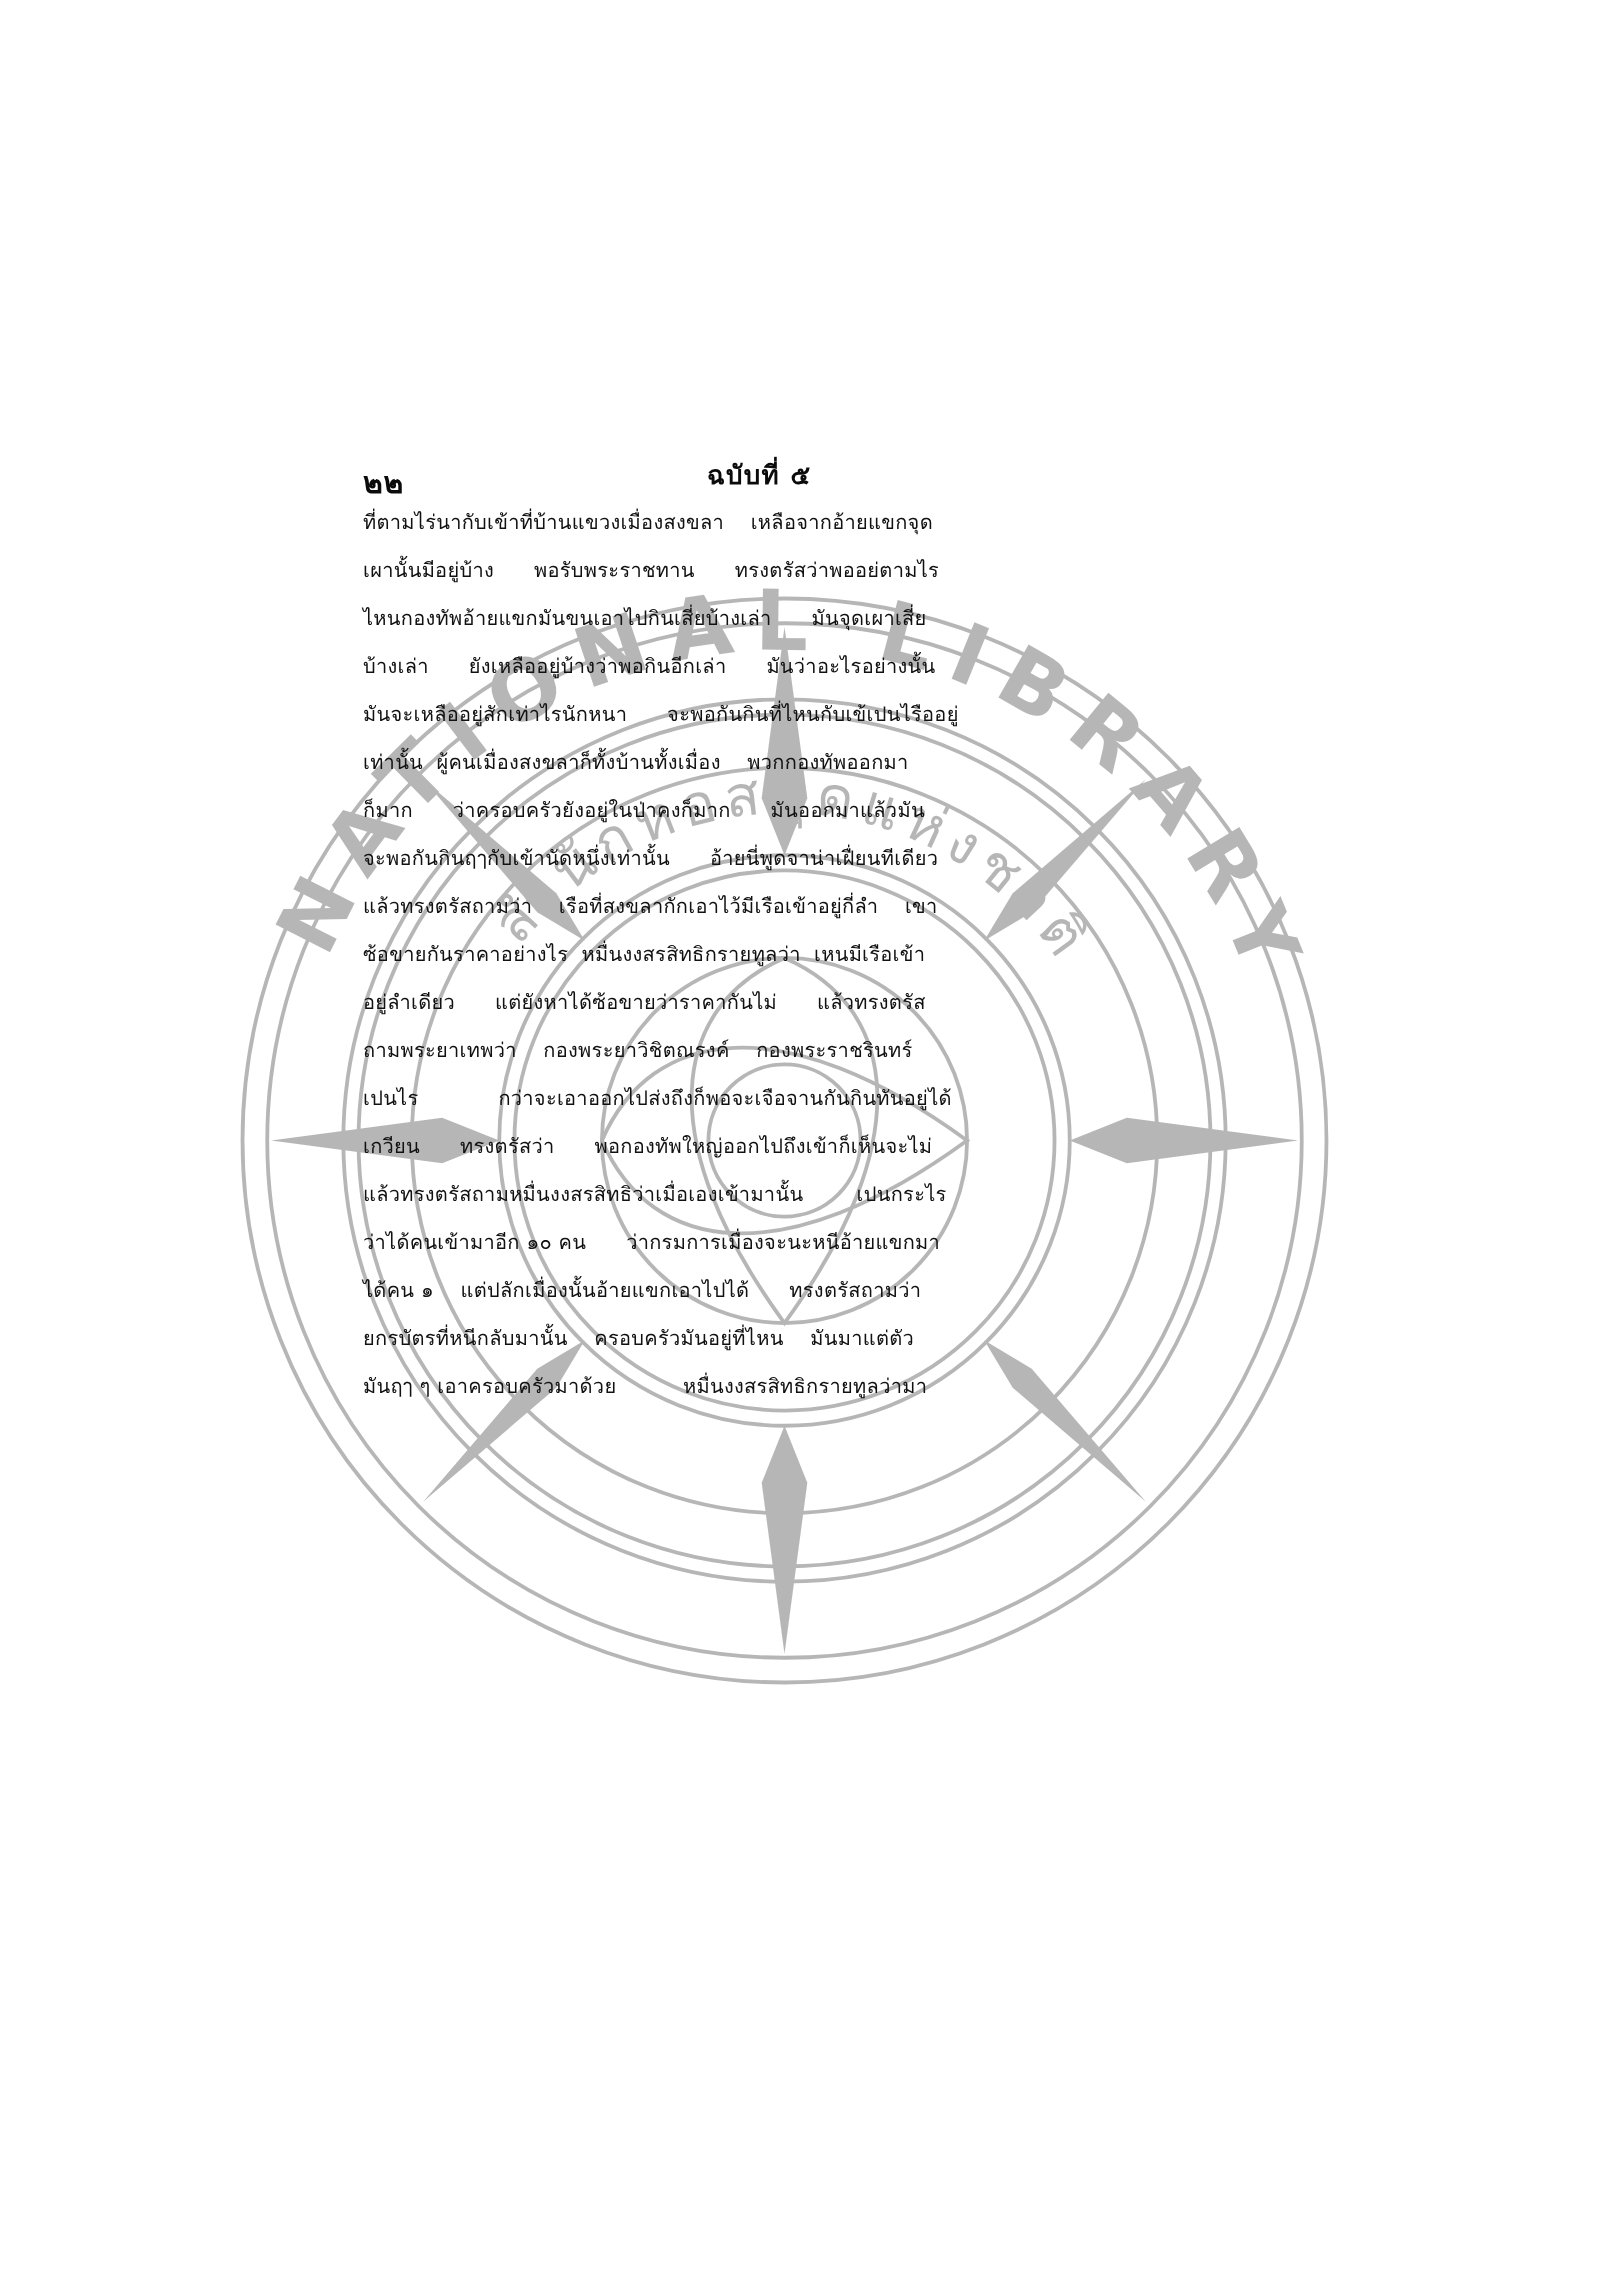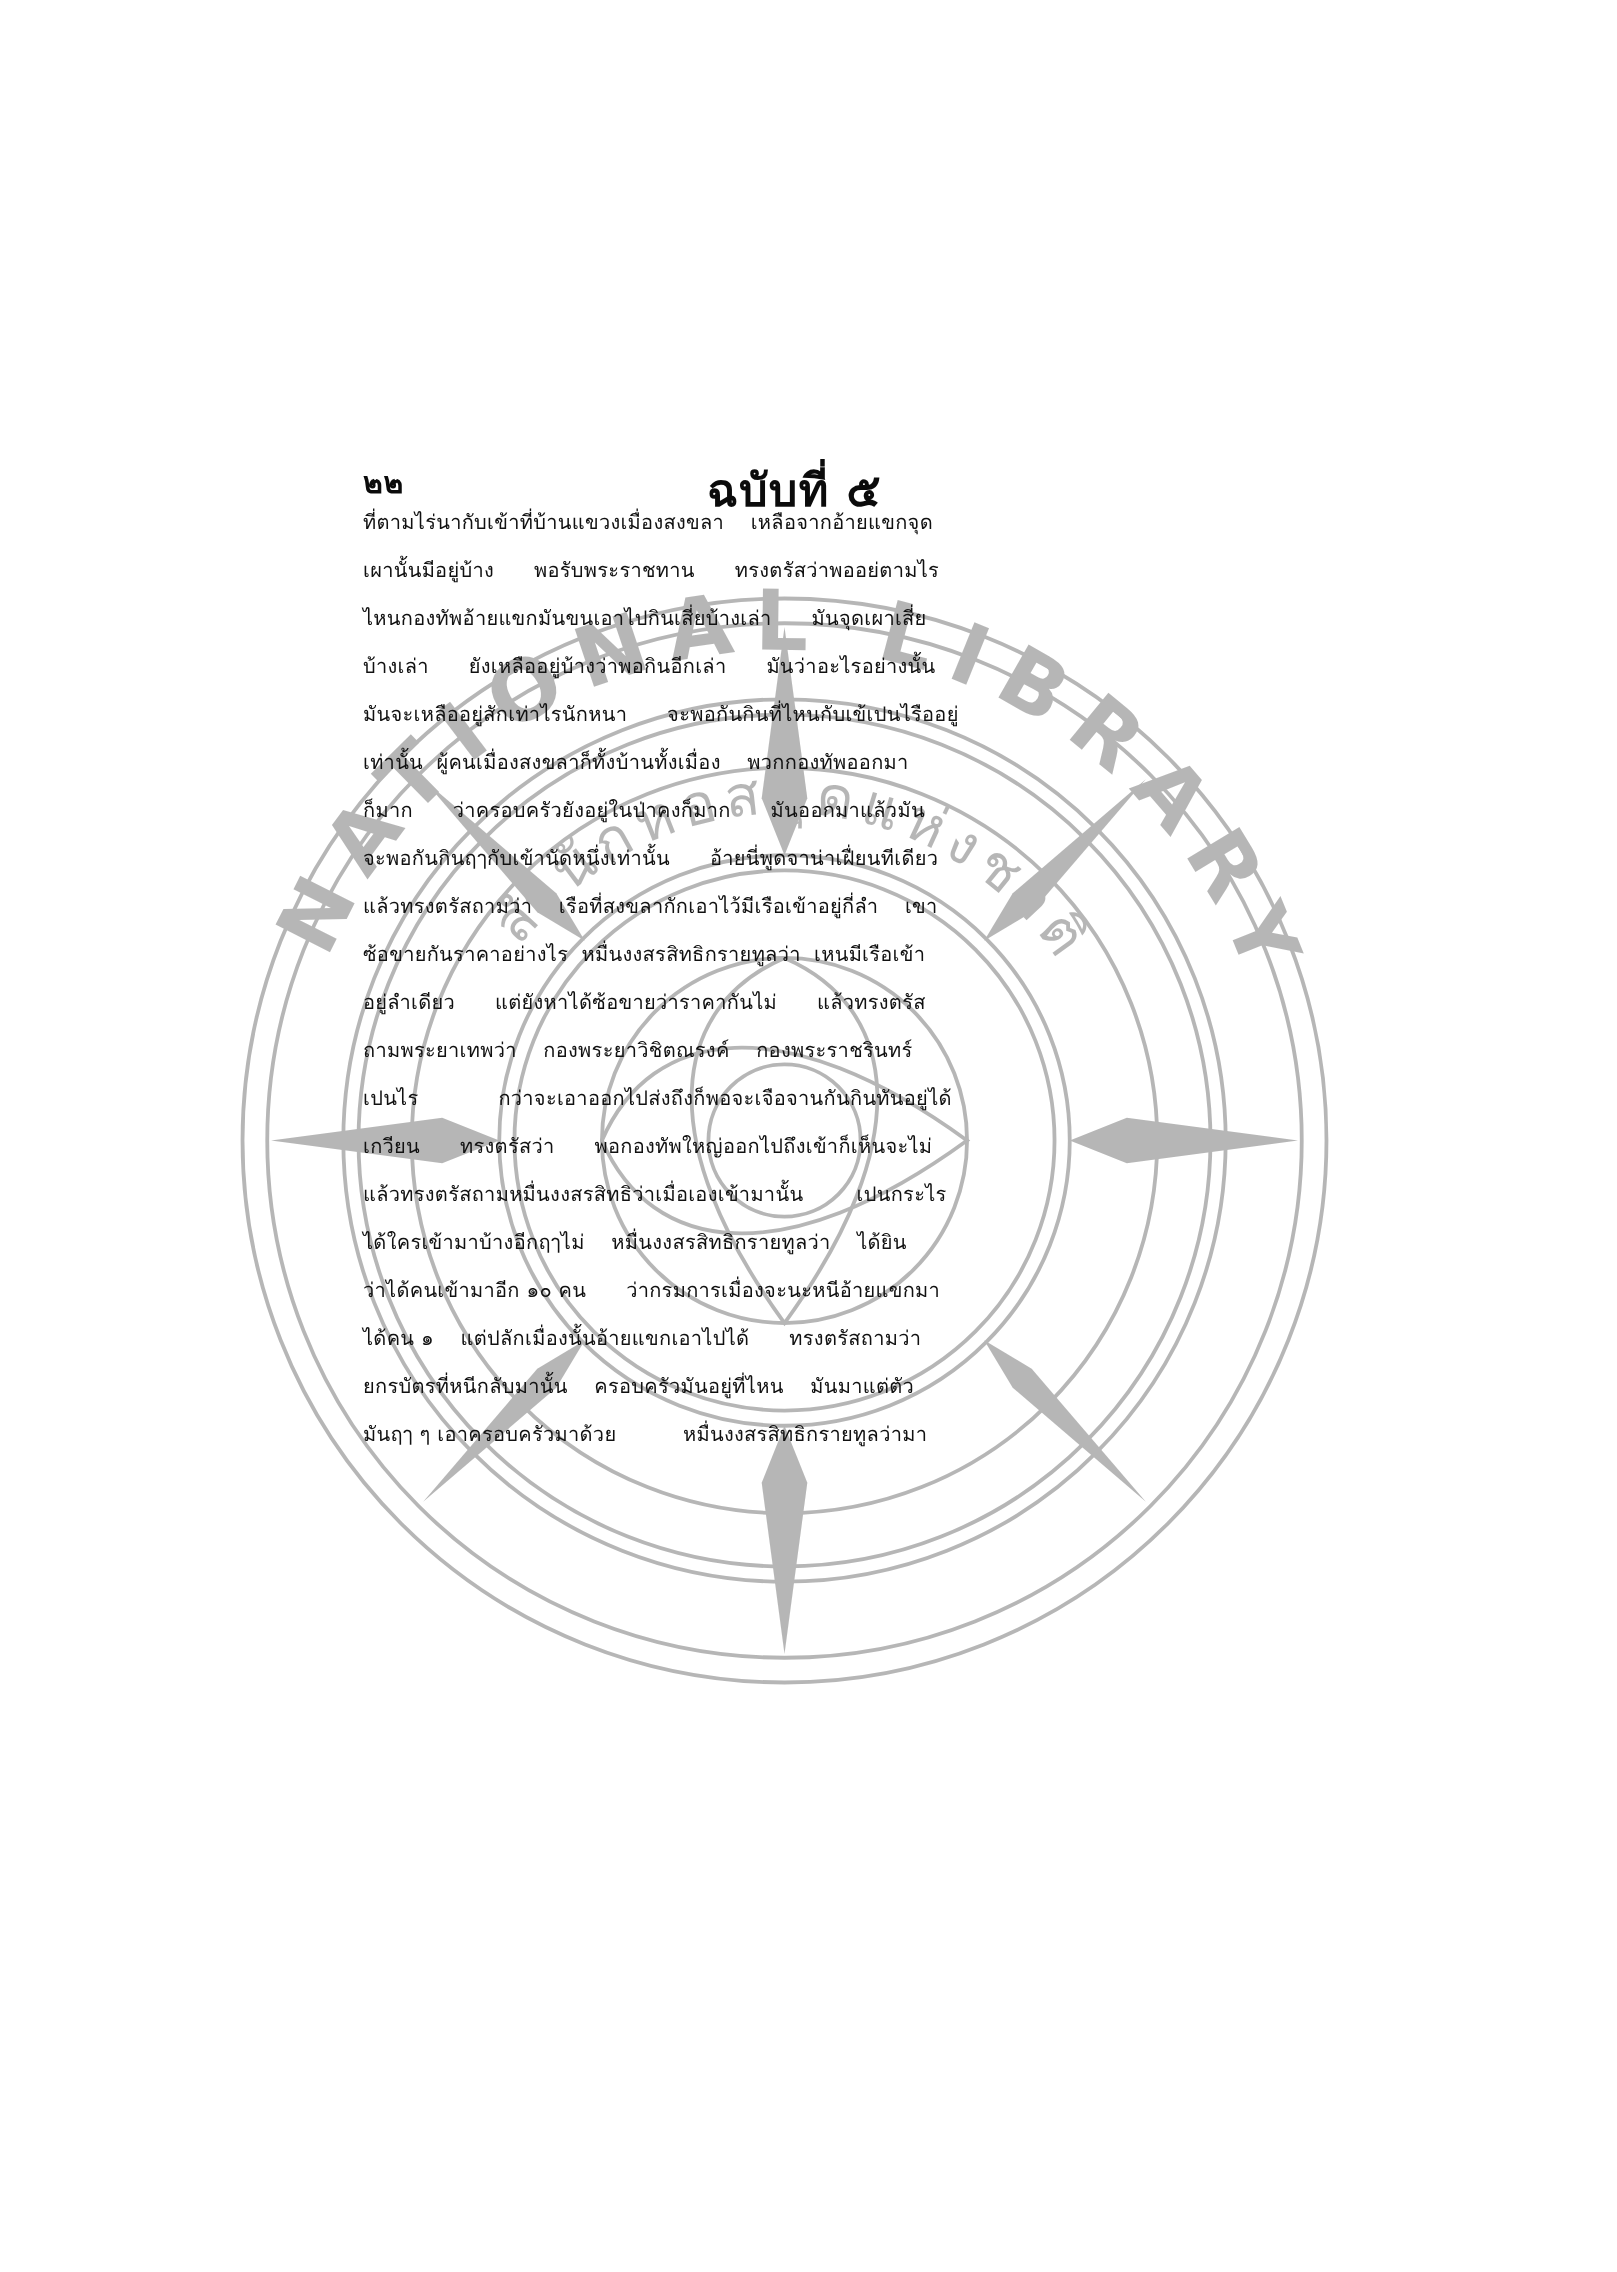--- a/index.html
+++ b/index.html
@@ -56,21 +56,21 @@
     font-size: 30px;
     letter-spacing: 0.6px;
     color: #0b0b0b;
     font-family: "DejaVu Sans", sans-serif;
     font-weight: 600;
   }
   .chapter-title {
     position: absolute;
     left: 344px;
     top: 0px;
-    font-size: 45px;
+    font-size: 26px;
     color: #0b0b0b;
     font-family: "DejaVu Sans", sans-serif;
     font-weight: 600;
     letter-spacing: 1.3px;
   }
   .body-text {
     position: absolute;
     left: 363px;
     top: 512px;
     width: 911px;
@@ -150,21 +150,20 @@
       <div class="line">เท่านั้น  ผู้คนเมื่องสงขลาก็ทั้งบ้านทั้งเมื่อง    พวกกองทัพออกมา</div>
       <div class="line">ก็มาก      ว่าครอบครัวยังอยู่ในป่าคงก็มาก      มันออกมาแล้วมัน</div>
       <div class="line">จะพอกันกินฤๅกับเข้านัดหนึ่งเท่านั้น      อ้ายนี่พูดจาน่าเฝื่ยนทีเดียว</div>
       <div class="line">แล้วทรงตรัสถามว่า    เรือที่สงขลากักเอาไว้มีเรือเข้าอยู่กี่ลำ    เขา</div>
       <div class="line">ซ้อขายกันราคาอย่างไร  หมื่นงงสรสิทธิกรายทูลว่า  เหนมีเรือเข้า</div>
       <div class="line">อยู่ลำเดียว      แต่ยังหาได้ซ้อขายว่าราคากันไม่      แล้วทรงตรัส</div>
       <div class="line">ถามพระยาเทพว่า    กองพระยาวิชิตณรงค์    กองพระราชรินทร์</div>
       <div class="line">เปนไร            กว่าจะเอาออกไปส่งถึงก็พอจะเจือจานกันกินทันอยู่ได้</div>
       <div class="line">เกวียน      ทรงตรัสว่า      พอกองทัพใหญ่ออกไปถึงเข้าก็เห็นจะไม่</div>
       <div class="line">แล้วทรงตรัสถามหมื่นงงสรสิทธิว่าเมื่อเองเข้ามานั้น        เปนกระไร</div>
-      <div class="line">ได้ใครเข้ามาบ้างอีกฤๅไม่    หมื่นงงสรสิทธิกรายทูลว่า    ได้ยิน</div>
       <div class="line">ว่าได้คนเข้ามาอีก ๑๐ คน      ว่ากรมการเมื่องจะนะหนีอ้ายแขกมา</div>
       <div class="line">ได้คน ๑    แต่ปลักเมื่องนั้นอ้ายแขกเอาไปได้      ทรงตรัสถามว่า</div>
       <div class="line">ยกรบัตรที่หนีกลับมานั้น    ครอบครัวมันอยู่ที่ไหน    มันมาแต่ตัว</div>
       <div class="line">มันฤๅ ๆ เอาครอบครัวมาด้วย          หมื่นงงสรสิทธิกรายทูลว่ามา</div>
     </div>
 
   </div>
 </div>
 
 

